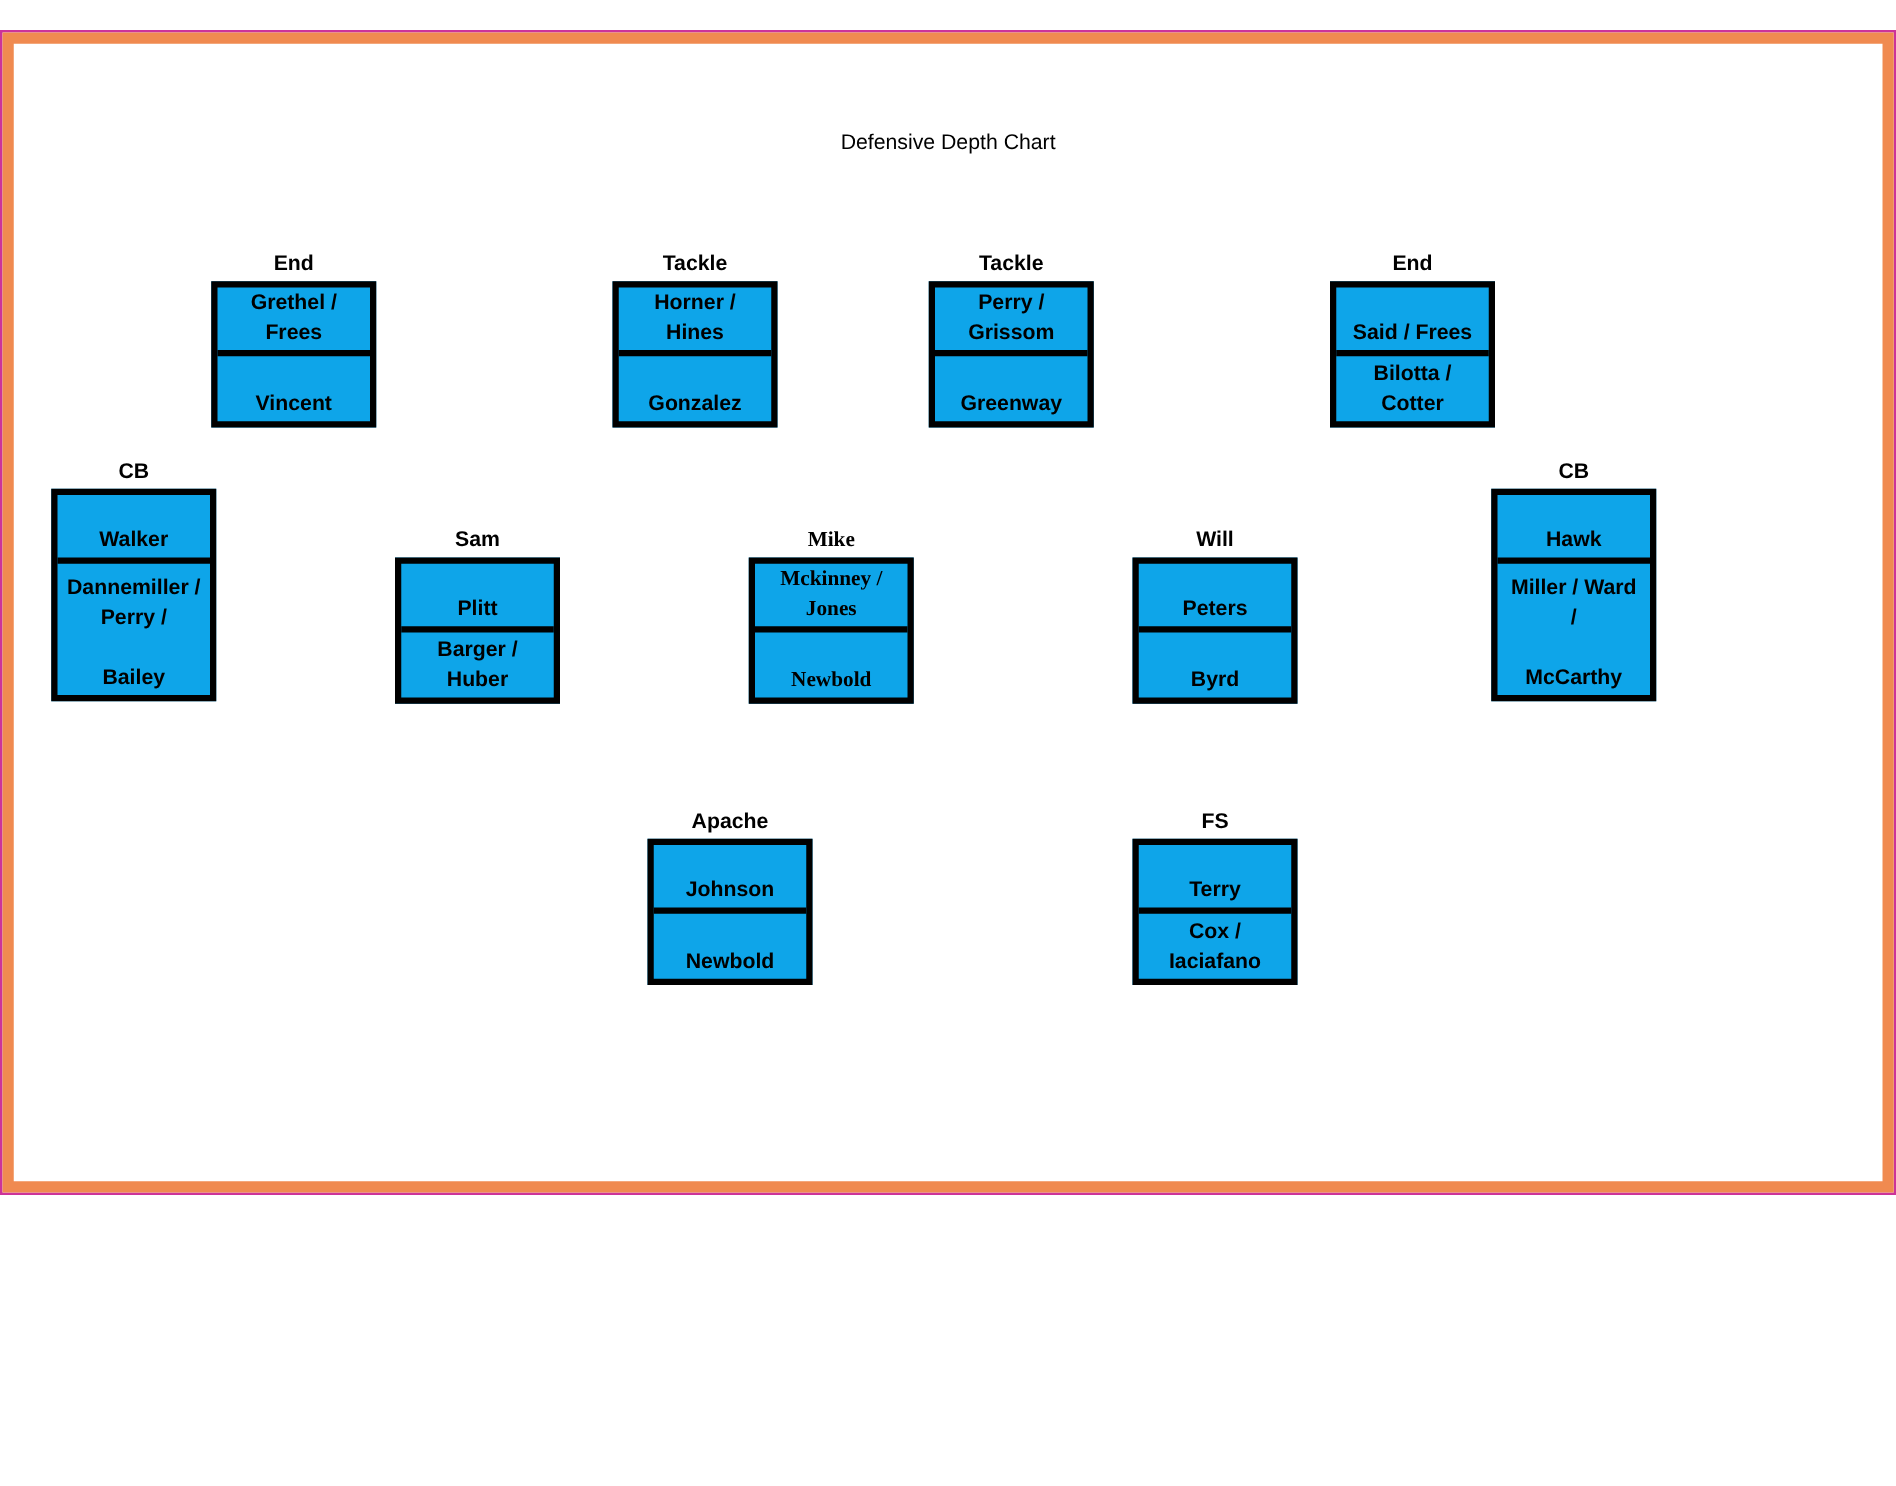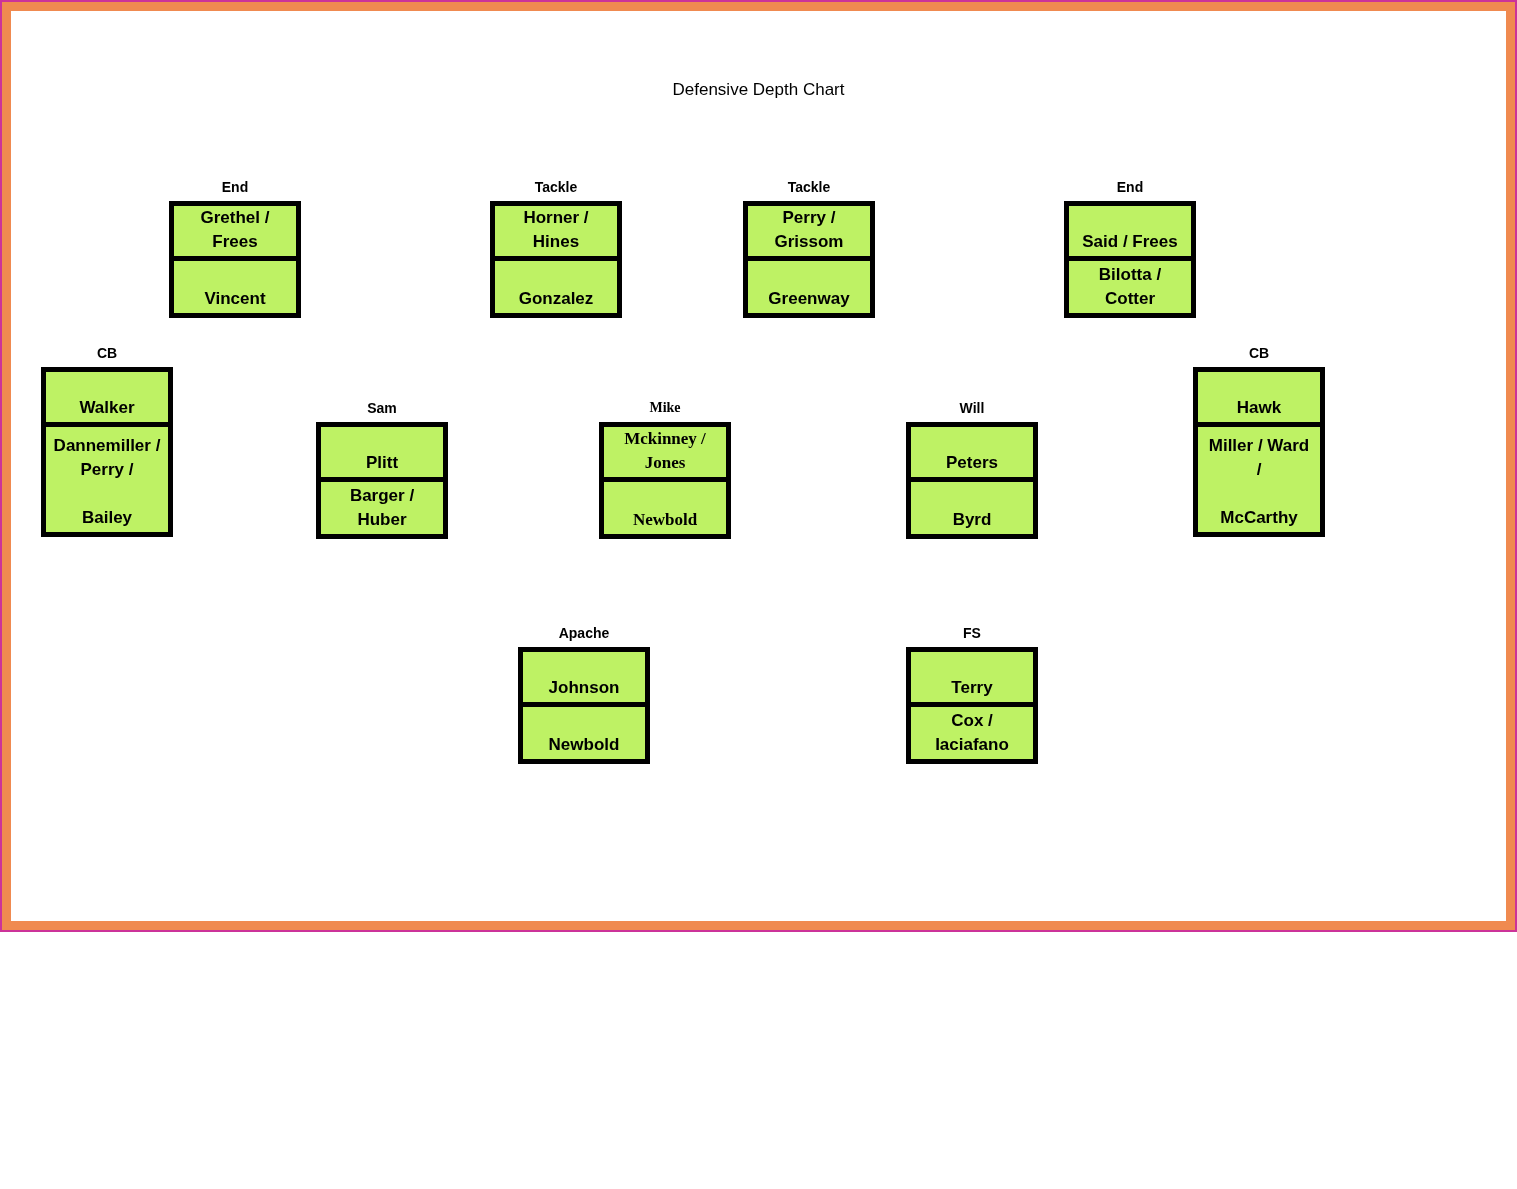--- a/index.html
+++ b/index.html
@@ -7,20 +7,21 @@
     padding: 0;
     background: #ffffff;
     font-family: "Liberation Sans", sans-serif;
   }
   .page {
     position: relative;
     width: 1517px;
     height: 932px;
     background: #ffffff;
     overflow: hidden;
+    margin-top: 24px;
   }
   .frame-outer {
     position: absolute;
     inset: 0;
     border: 2px solid var(--frame-outer, #cc3399);
     box-sizing: border-box;
     pointer-events: none;
   }
   .frame-inner {
     position: absolute;
@@ -41,29 +42,29 @@
   }
   .pos {
     position: absolute;
     width: 132px;
   }
   .pos-label {
     height: 24px;
     line-height: 24px;
     margin-bottom: 2px;
     text-align: center;
-    font-size: 14px;
+    font-size: 17px;
     font-weight: 700;
     color: #000000;
   }
   .depth-box {
     width: 132px;
     border: 5px solid var(--box-border, #000000);
     box-sizing: border-box;
-    background: #bef264;
+    background: #0ea5e9;
   }
   .cell {
     display: flex;
     flex-direction: column;
     justify-content: flex-end;
     align-items: center;
     text-align: center;
     font-size: 17px;
     font-weight: 700;
     color: #000000;

